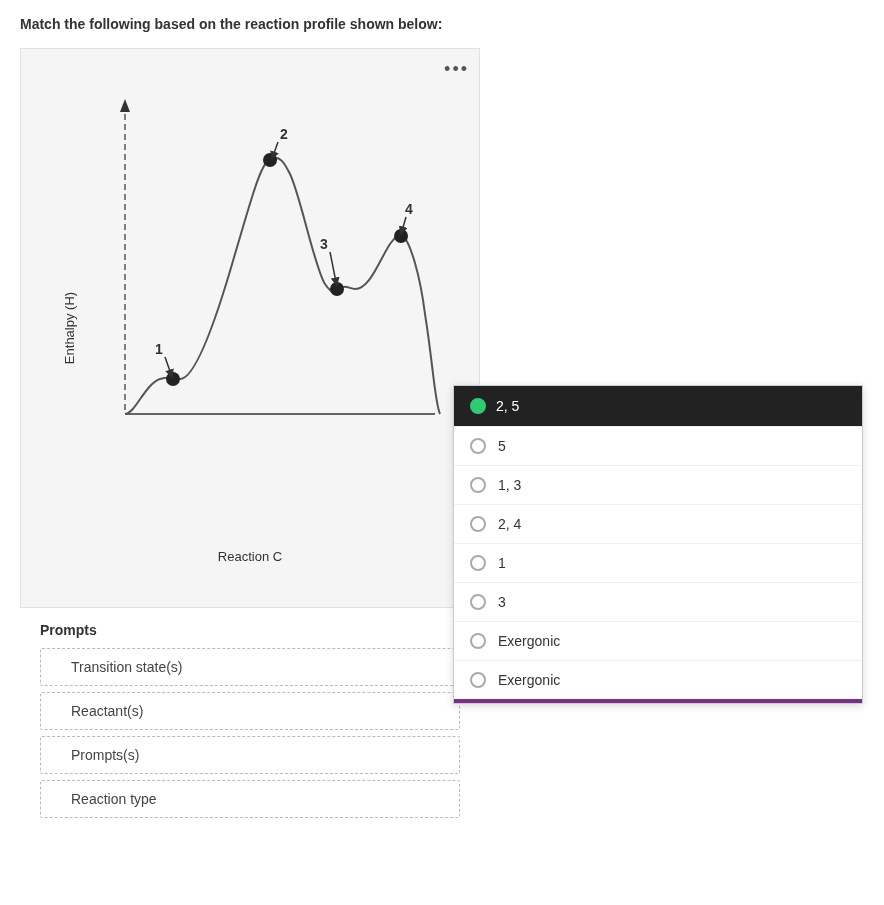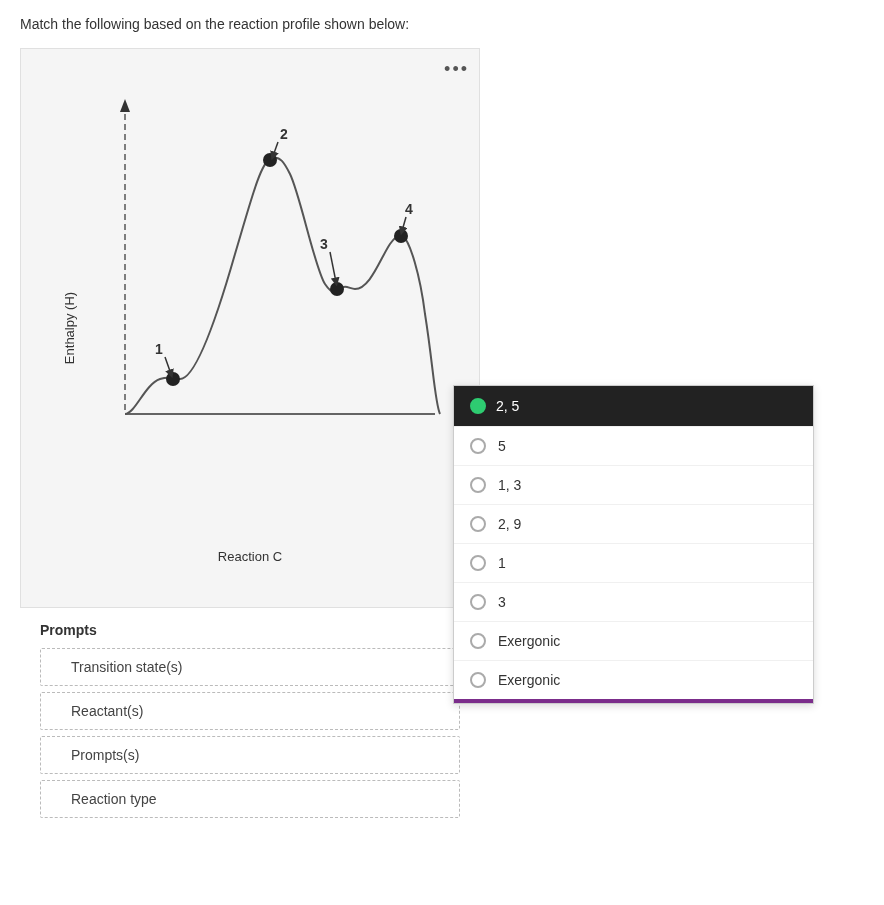--- a/index.html
+++ b/index.html
@@ -16,20 +16,21 @@
 
     .page-container {
       padding: 16px 20px;
       position: relative;
     }
 
     .instruction {
       font-size: 14px;
       color: #333;
       margin-bottom: 16px;
+      font-weight: bold;
     }
 
     .content-area {
       display: flex;
       position: relative;
     }
 
     
     .graph-panel {
       width: 460px;
@@ -90,21 +91,21 @@
       background: #fff;
       border-radius: 2px;
       width: 420px;
     }
 
     
     .dropdown-overlay {
       position: absolute;
       top: 385px;
       left: 453px;
-      width: 361px;
+      width: 410px;
       background: #fff;
       border: 1px solid #ccc;
       box-shadow: 0 2px 8px rgba(0,0,0,0.15);
       z-index: 10;
     }
 
     .dropdown-selected {
       background: #222;
       color: #fff;
       padding: 12px 16px;
@@ -258,21 +259,21 @@
       <span>5</span>
     </div>
 
     <div class="dropdown-option">
       <div class="radio-empty"></div>
       <span>1, 3</span>
     </div>
 
     <div class="dropdown-option">
       <div class="radio-empty"></div>
-      <span>2, 9</span>
+      <span>2, 4</span>
     </div>
 
     <div class="dropdown-option">
       <div class="radio-empty"></div>
       <span>1</span>
     </div>
 
     <div class="dropdown-option">
       <div class="radio-empty"></div>
       <span>3</span>

